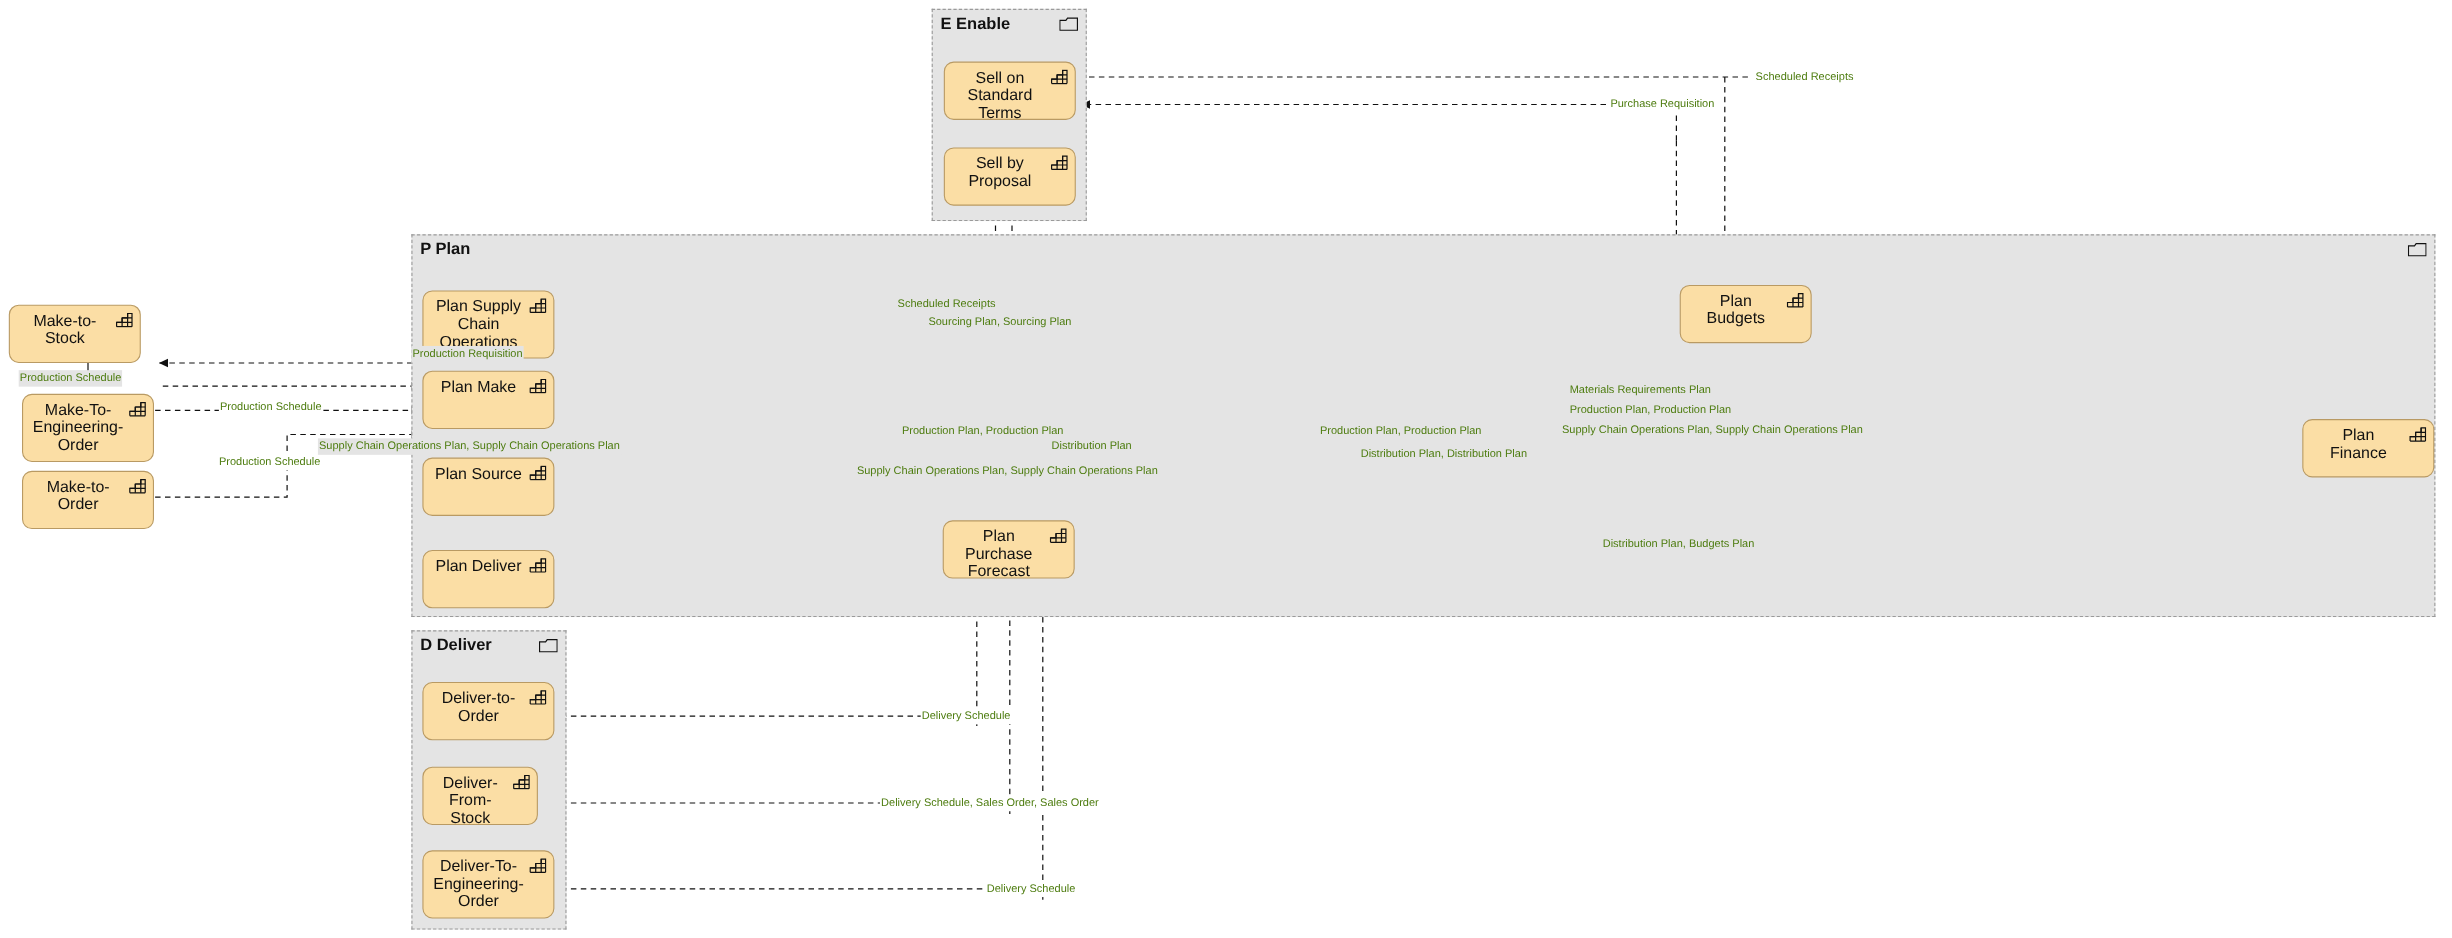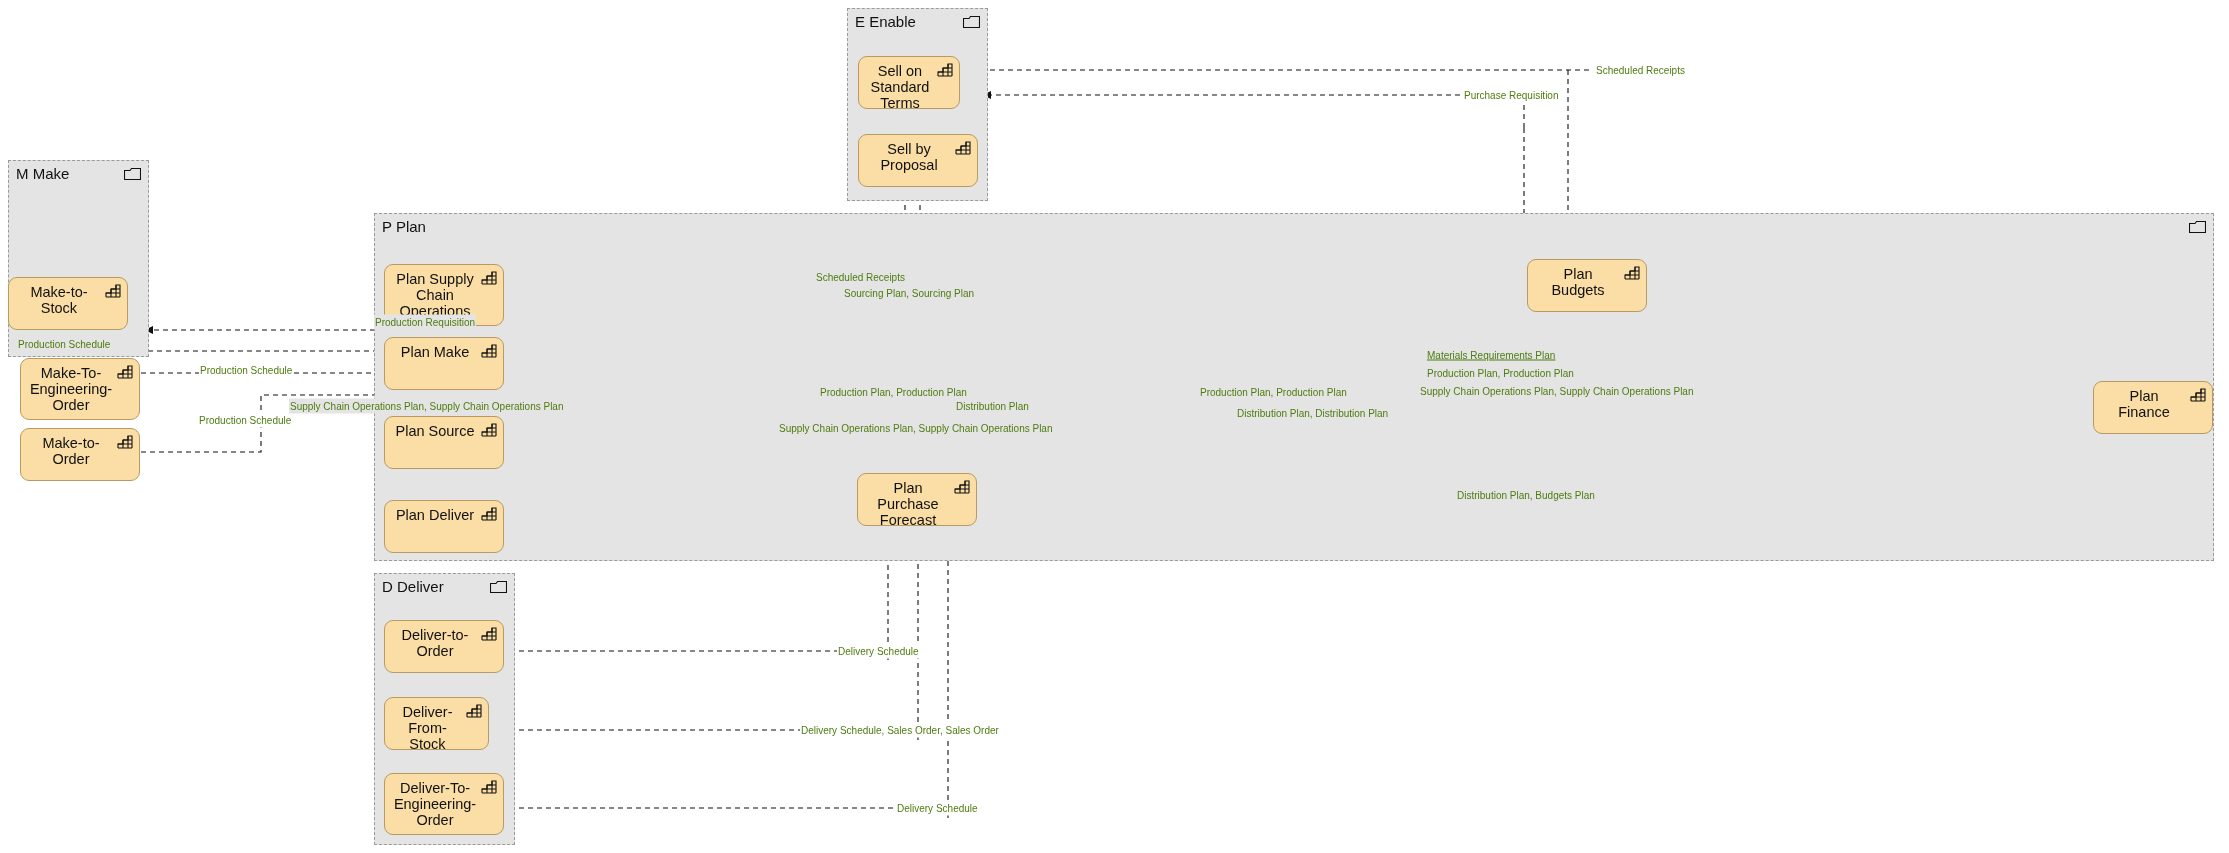--- a/index.html
+++ b/index.html
@@ -1,21 +1,21 @@
 <!DOCTYPE html>
 <html><head>
 <meta charset="utf-8">
 <style>
   html,body{margin:0;padding:0;background:#ffffff;}
   body{font-family:"Liberation Sans",sans-serif;}
   #canvas{position:relative;width:2229px;height:853px;background:#ffffff;overflow:hidden;}
 
   
   .group{position:absolute;background:#e4e4e4;border:1px dashed #9a9a9a;box-sizing:border-box;}
-  .group-title{position:absolute;left:7px;top:4px;font-size:15px;color:#111;white-space:nowrap;}
+  .group-title{position:absolute;left:7px;top:4px;font-size:15px;color:#111;white-space:nowrap;font-weight:bold;}
   .folder-icon{position:absolute;width:17px;height:14px;}
 
   
   .el{position:absolute;background:#fbdea5;border:1px solid #b99a63;border-radius:9px;box-sizing:border-box;}
   .el-label{position:absolute;left:8px;right:26px;top:6px;font-size:14.5px;line-height:16px;color:#111;text-align:center;}
   .proc-icon{position:absolute;right:6px;top:6px;width:16px;height:14px;}
 
   
   .conn{position:absolute;pointer-events:none;overflow:visible;}
   .lbl{position:absolute;font-size:10px;line-height:15px;color:#4d7c0f;white-space:nowrap;}
@@ -91,26 +91,20 @@
       <path d="M510,651 L890,651"></path>
       <path d="M510,730 L920,730"></path>
       <path d="M510,808 L950,808"></path>
 
       <path d="M1420,495 L1460,495"></path>
 
       <path d="M1603,420 L1603,420"></path>
     </g>
   </svg>
 
-  <div class="group" style="left:8px;top:160px;width:141px;height:197px;">
-    <span class="group-title">M Make</span>
-    <svg class="folder-icon" style="right:7px;top:6px;" viewBox="0 0 17 14">
-      <path d="M0.5,3.5 L6,3.5 L7.5,1.5 L16.5,1.5 L16.5,12.5 L0.5,12.5 Z" fill="none" stroke="#111" stroke-width="1.1"></path>
-    </svg>
-  </div>
 
   <div class="group" style="left:374px;top:213px;width:1840px;height:348px;">
     <span class="group-title">P Plan</span>
     <svg class="folder-icon" style="right:7px;top:6px;" viewBox="0 0 17 14">
       <path d="M0.5,3.5 L6,3.5 L7.5,1.5 L16.5,1.5 L16.5,12.5 L0.5,12.5 Z" fill="none" stroke="#111" stroke-width="1.1"></path>
     </svg>
   </div>
 
   <div class="group" style="left:847px;top:8px;width:141px;height:193px;">
     <span class="group-title">E Enable</span>
@@ -199,21 +193,21 @@
   </div>
 
   <div class="el" style="left:2093px;top:381px;width:120px;height:53px;">
     <div class="el-label">Plan Finance</div>
     <svg class="proc-icon" viewBox="0 0 16 14">
       <path d="M1,13 L15,13 M1,13 L1,9 L6,9 L6,5 L11,5 L11,1 L15,1 L15,13" fill="none" stroke="#111" stroke-width="1.1"></path>
       <path d="M1,9 L15,9 M6,5 L15,5 M6,5 L6,13 M11,1 L11,13" fill="none" stroke="#111" stroke-width="1.1"></path>
     </svg>
   </div>
 
-  <div class="el" style="left:858px;top:56px;width:102px;height:53px;">
+  <div class="el" style="left:858px;top:56px;width:120px;height:53px;">
     <div class="el-label">Sell on Standard Terms</div>
     <svg class="proc-icon" viewBox="0 0 16 14">
       <path d="M1,13 L15,13 M1,13 L1,9 L6,9 L6,5 L11,5 L11,1 L15,1 L15,13" fill="none" stroke="#111" stroke-width="1.1"></path>
       <path d="M1,9 L15,9 M6,5 L15,5 M6,5 L6,13 M11,1 L11,13" fill="none" stroke="#111" stroke-width="1.1"></path>
     </svg>
   </div>
 
   <div class="el" style="left:858px;top:134px;width:120px;height:53px;">
     <div class="el-label">Sell by Proposal</div>
     <svg class="proc-icon" viewBox="0 0 16 14">
@@ -247,21 +241,21 @@
   </div>
 
   <span class="lbl" style="left: 1595px; top: 70px; transform: translateY(-50%); background: rgb(255, 255, 255); padding: 0px 1px;">Scheduled Receipts</span>
   <span class="lbl" style="left: 1463px; top: 95px; transform: translateY(-50%); background: rgb(255, 255, 255); padding: 0px 1px;">Purchase Requisition</span>
   <span class="lbl" style="left: 815px; top: 277px; transform: translateY(-50%); background: rgb(228, 228, 228); padding: 0px 1px;">Scheduled Receipts</span>
   <span class="lbl" style="left: 843px; top: 293px; transform: translateY(-50%); background: rgb(228, 228, 228); padding: 0px 1px;">Sourcing Plan, Sourcing Plan</span>
   <span class="lbl" style="left: 374px; top: 322px; transform: translateY(-50%); background: rgb(228, 228, 228); padding: 0px 1px;">Production Requisition</span>
   <span class="lbl" style="left: 17px; top: 344px; transform: translateY(-50%); background: rgb(228, 228, 228); padding: 0px 1px;">Production Schedule</span>
   <span class="lbl" style="left: 199px; top: 370px; transform: translateY(-50%); background: rgb(255, 255, 255); padding: 0px 1px;">Production Schedule</span>
   <span class="lbl" style="left: 198px; top: 420px; transform: translateY(-50%); background: rgb(255, 255, 255); padding: 0px 1px;">Production Schedule</span>
-  <span class="lbl" style="left: 1426px; top: 355px; transform: translateY(-50%); background: rgb(228, 228, 228); padding: 0px 1px; text-decoration: underline;">Materials Requirements Plan</span>
+  <span class="lbl" style="left: 1426px; top: 355px; transform: translateY(-50%); background: rgb(228, 228, 228); padding: 0px 1px;">Materials Requirements Plan</span>
   <span class="lbl" style="left: 1426px; top: 373px; transform: translateY(-50%); background: rgb(228, 228, 228); padding: 0px 1px;">Production Plan, Production Plan</span>
   <span class="lbl" style="left: 1419px; top: 391px; transform: translateY(-50%); background: rgb(228, 228, 228); padding: 0px 1px;">Supply Chain Operations Plan, Supply Chain Operations Plan</span>
   <span class="lbl" style="left: 819px; top: 392px; transform: translateY(-50%); background: rgb(228, 228, 228); padding: 0px 1px;">Production Plan, Production Plan</span>
   <span class="lbl" style="left: 1199px; top: 392px; transform: translateY(-50%); background: rgb(228, 228, 228); padding: 0px 1px;">Production Plan, Production Plan</span>
   <span class="lbl" style="left: 289px; top: 406px; transform: translateY(-50%); background: rgb(228, 228, 228); padding: 0px 1px;">Supply Chain Operations Plan, Supply Chain Operations Plan</span>
   <span class="lbl" style="left: 778px; top: 428px; transform: translateY(-50%); background: rgb(228, 228, 228); padding: 0px 1px;">Supply Chain Operations Plan, Supply Chain Operations Plan</span>
   <span class="lbl" style="left: 955px; top: 406px; transform: translateY(-50%); background: rgb(228, 228, 228); padding: 0px 1px;">Distribution Plan</span>
   <span class="lbl" style="left: 1236px; top: 413px; transform: translateY(-50%); background: rgb(228, 228, 228); padding: 0px 1px;">Distribution Plan, Distribution Plan</span>
   <span class="lbl" style="left: 1456px; top: 495px; transform: translateY(-50%); background: rgb(228, 228, 228); padding: 0px 1px;">Distribution Plan, Budgets Plan</span>
   <span class="lbl" style="left: 837px; top: 651px; transform: translateY(-50%); background: rgb(255, 255, 255); padding: 0px 1px;">Delivery Schedule</span>

